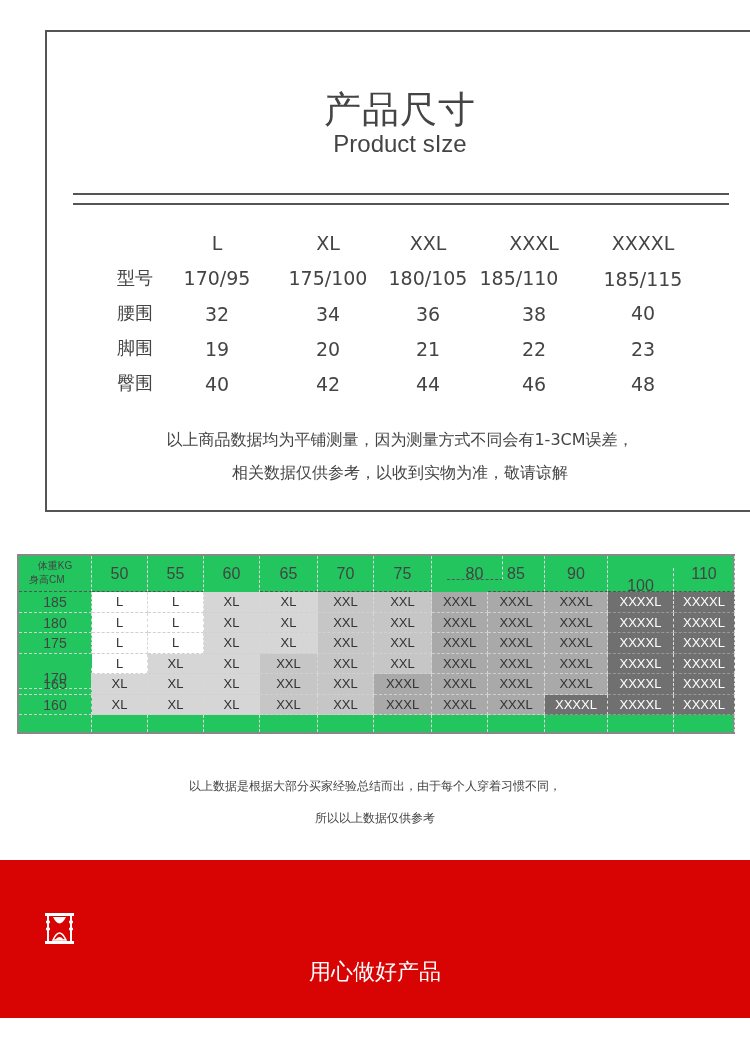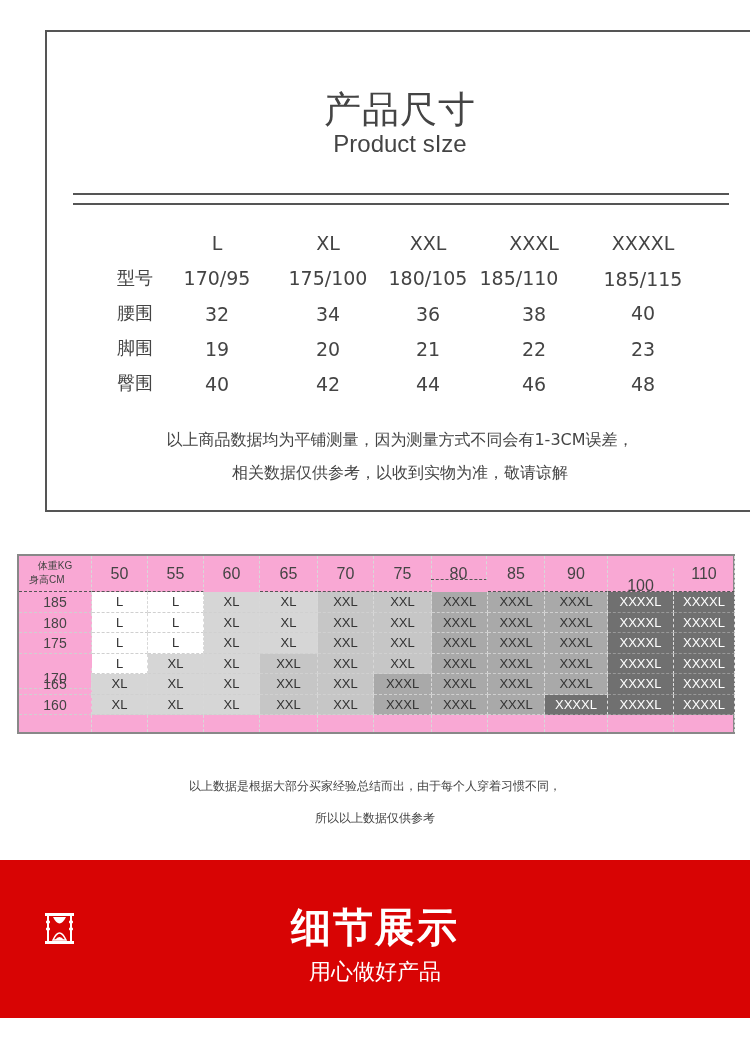--- a/index.html
+++ b/index.html
@@ -6,21 +6,21 @@
   body { width:750px; height:1046px; background:#ffffff; position:relative; overflow:hidden;
          font-family:"DejaVu Sans", "Liberation Sans", sans-serif; color:#444; }
   .frame { position:absolute; left:21px; top:30px; width:706px; height:478px; border:2px solid #555;margin-left:24px; }
   .title-cn { position:absolute; left:0; width:100%; top:53px; text-align:center; font-size:37px; color:#444; letter-spacing:1px; }
   .title-en { position:absolute; left:0; width:100%; top:98px; text-align:center; font-family:"Liberation Sans", sans-serif; font-size:24px; color:#444; }
   .dline { position:absolute; left:26px; width:656px; height:2px; background:#555; }
   .cell { position:absolute; text-align:center; font-size:19px; color:#444; width:120px; transform:translateX(-60px); }
   .rlabel { position:absolute; font-size:18px; color:#444; left:70px; }
   .note { position:absolute; left:0; width:100%; text-align:center; font-size:16px; color:#444; }
 
-  .grid { position:absolute; left:17px; top:554px; width:718px; height:180px; border:2px solid #888; border-top:2px solid #888; box-sizing:border-box; background:#f9a8d4; }
+  .grid { position:absolute; left:17px; top:554px; width:718px; height:180px; border:2px solid #888; border-top:2px solid #888; box-sizing:border-box; background:#22c55e; }
   .gcell { position:absolute; box-sizing:border-box; text-align:center; font-family:"Liberation Sans", sans-serif; font-size:13px; color:#333; line-height:20px; border-right:1px dashed #d8d8d8; border-bottom:1px dashed #d0d0d0; }
   .ghead { font-size:16px; color:#444; line-height:36px; }
   .gcorner { font-size:10px; line-height:14px; color:#444; padding-top:3px; }
   .grow-label { font-size:14px; color:#444; }
 
   .bottom-note { position:absolute; left:0; width:100%; text-align:center; font-size:12px; color:#444; }
 
   .banner { position:absolute; left:0; top:860px; width:750px; height:158px; background:#d80404; }
   .banner-title { position:absolute; left:0; width:100%; top:40px; text-align:center; color:#fff; font-size:40px; font-weight:bold; letter-spacing:2px; }
   .banner-sub { position:absolute; left:0; width:100%; top:97px; text-align:center; color:#fff; font-size:22px; }
@@ -77,21 +77,21 @@
     <div class="gcell gcorner" style="left: 0px; top: 0px; width: 73px; height: 36px; border-bottom: 1px dashed rgb(85, 85, 85);">
       <div>体重KG</div>
       <div style="text-align: left; padding-left: 10px;">身高CM</div>
     </div>
     <div class="gcell ghead" style="left: 73px; top: 0px; width: 56px; height: 36px; border-bottom: 1px dashed rgb(85, 85, 85);">50</div>
     <div class="gcell ghead" style="left: 129px; top: 0px; width: 56px; height: 36px; border-bottom: 1px dashed rgb(85, 85, 85);">55</div>
     <div class="gcell ghead" style="left: 185px; top: 0px; width: 56px; height: 51px; border-bottom: 1px dashed rgb(85, 85, 85);">60</div>
     <div class="gcell ghead" style="left: 241px; top: 0px; width: 58px; height: 36px; border-bottom: 1px dashed rgb(85, 85, 85);">65</div>
     <div class="gcell ghead" style="left: 299px; top: 0px; width: 56px; height: 36px; border-bottom: 1px dashed rgb(85, 85, 85);">70</div>
     <div class="gcell ghead" style="left: 355px; top: 0px; width: 58px; height: 36px; border-bottom: 1px dashed rgb(85, 85, 85);">75</div>
-    <div class="gcell ghead" style="left: 412px; top: 0px; width: 56px; height: 24px; border-bottom: 1px dashed rgb(85, 85, 85);">80</div>
+    <div class="gcell ghead" style="left: 428px; top: 0px; width: 56px; height: 24px; border-bottom: 1px dashed rgb(85, 85, 85);">80</div>
     <div class="gcell ghead" style="left: 469px; top: 0px; width: 57px; height: 36px; border-bottom: 1px dashed rgb(85, 85, 85);">85</div>
     <div class="gcell ghead" style="left: 526px; top: 0px; width: 63px; height: 36px; border-bottom: 1px dashed rgb(85, 85, 85);">90</div>
     <div class="gcell ghead" style="left: 589px; top: 12px; width: 66px; height: 24px; border-bottom: 1px dashed rgb(85, 85, 85);">100</div>
     <div class="gcell ghead" style="left: 655px; top: 0px; width: 61px; height: 36px; border-bottom: 1px dashed rgb(85, 85, 85);">110</div>
     <div class="gcell grow-label" style="left: 0px; top: 36px; width: 73px; height: 20.5px;">185</div>
     <div class="gcell " style="left: 73px; top: 36px; width: 56px; height: 20.5px; background: rgb(255, 255, 255);">L</div>
     <div class="gcell " style="left: 129px; top: 36px; width: 56px; height: 20.5px; background: rgb(255, 255, 255);">L</div>
     <div class="gcell " style="left: 185px; top: 36px; width: 56px; height: 20.5px; background: rgb(214, 214, 214);">XL</div>
     <div class="gcell " style="left: 241px; top: 36px; width: 58px; height: 20.5px; background: rgb(214, 214, 214);">XL</div>
     <div class="gcell " style="left: 299px; top: 36px; width: 56px; height: 20.5px; background: rgb(198, 198, 198);">XXL</div>
@@ -185,15 +185,14 @@
     <rect x="3" y="4" width="2" height="25" fill="#fff"></rect>
     <rect x="26" y="4" width="2" height="25" fill="#fff"></rect>
     <circle cx="4" cy="10" r="1.6" fill="none" stroke="#fff" stroke-width="1"></circle>
     <circle cx="4" cy="17" r="1.6" fill="none" stroke="#fff" stroke-width="1"></circle>
     <circle cx="27" cy="10" r="1.6" fill="none" stroke="#fff" stroke-width="1"></circle>
     <circle cx="27" cy="17" r="1.6" fill="none" stroke="#fff" stroke-width="1"></circle>
     <path d="M9 5 Q15.5 18 22 5 Z" fill="#fff"></path>
     <path d="M9 28 Q15.5 14 22 28 Z" fill="none" stroke="#fff" stroke-width="1.5"></path>
     <path d="M11 28 Q15.5 22 20 28 Z" fill="#fff"></path>
   </svg>
-  <div class="banner-title">细节展示</div>
   <div class="banner-sub">用心做好产品</div>
 </div>
 
 </body></html>

